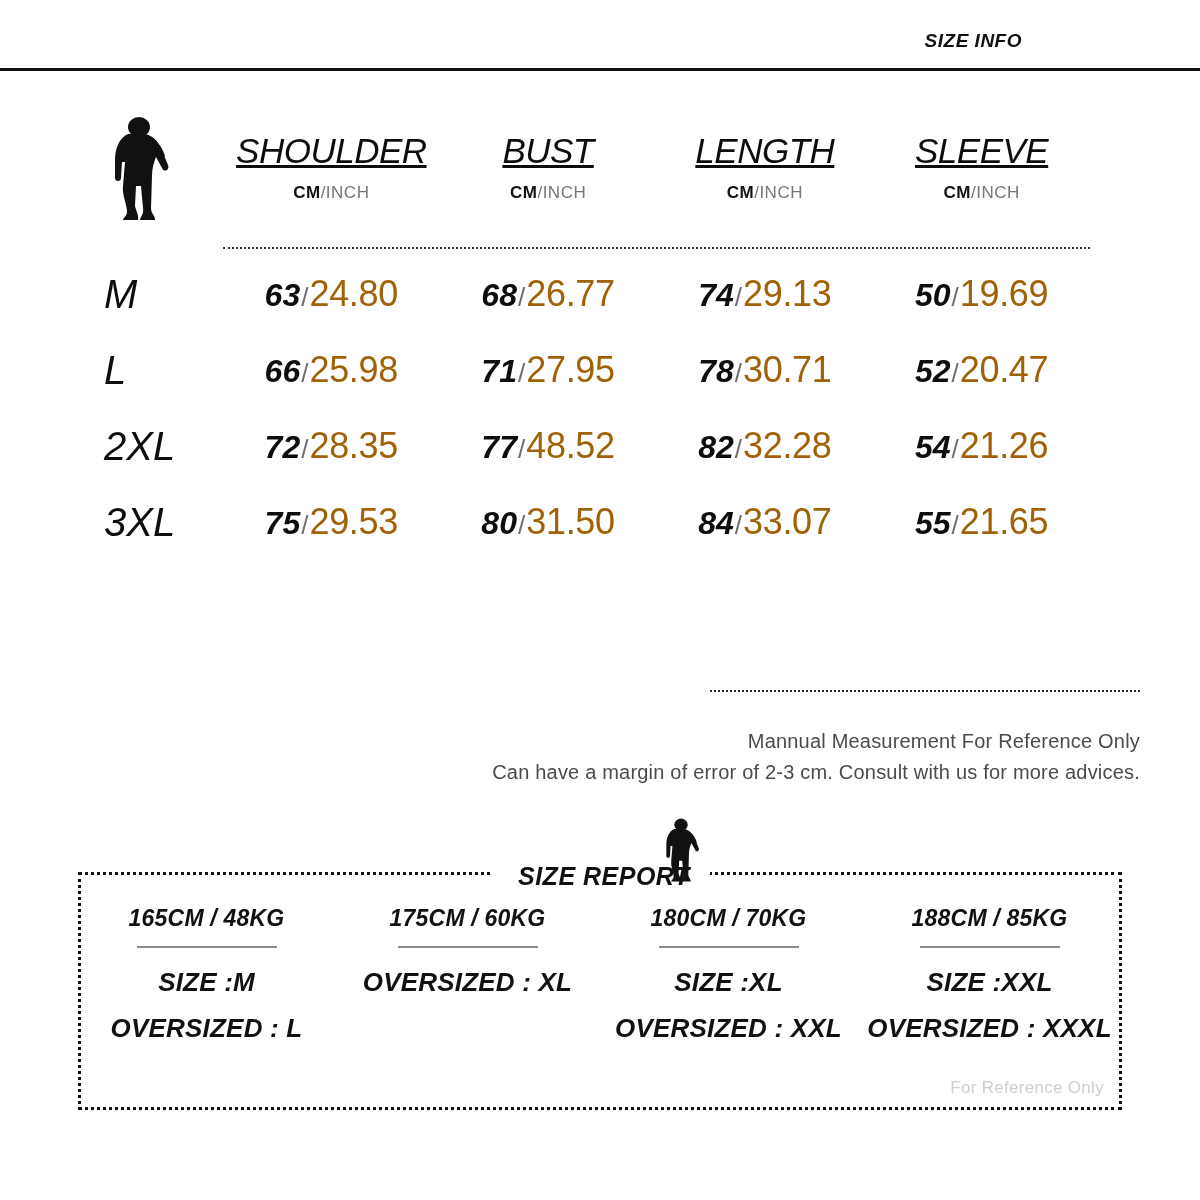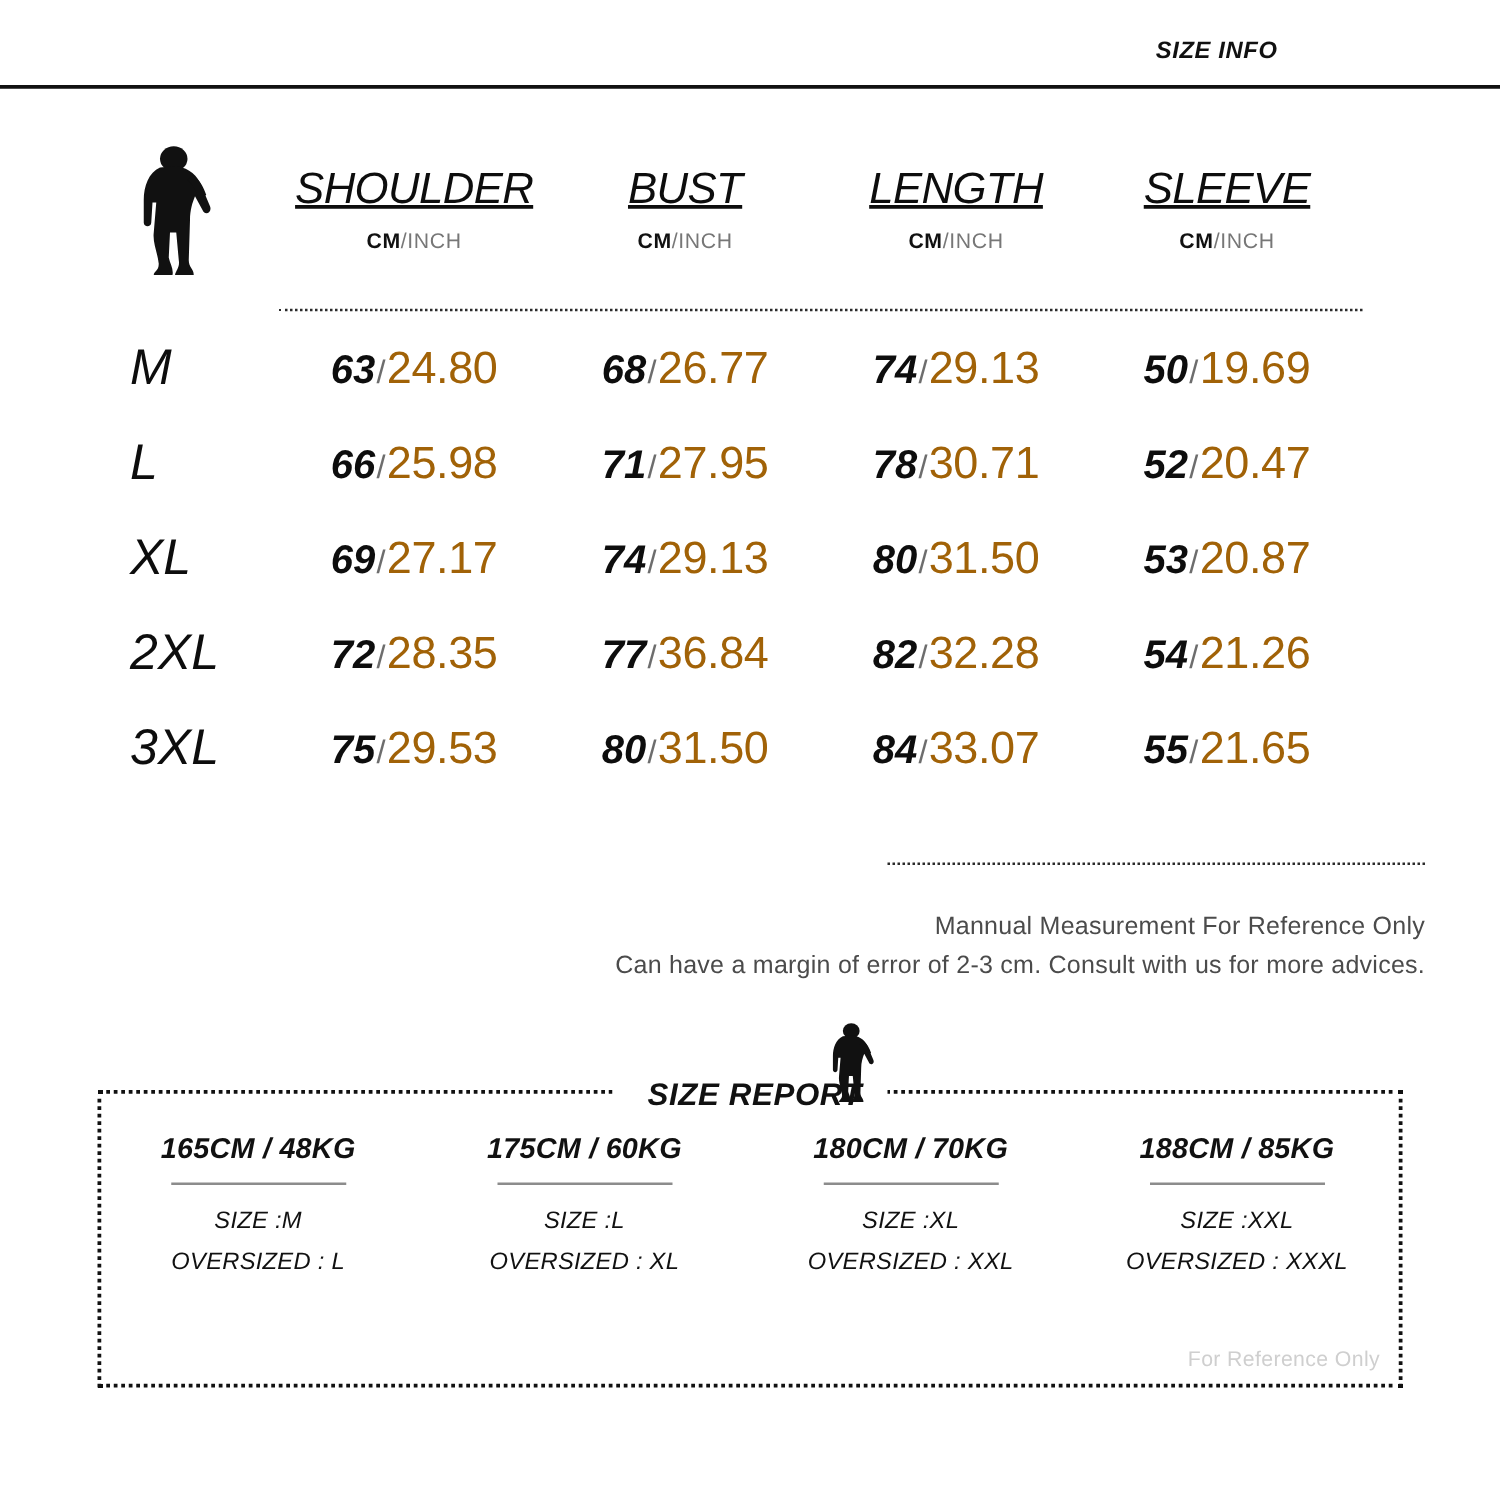--- a/index.html
+++ b/index.html
@@ -212,22 +212,22 @@
     letter-spacing: 0.2px;
     color: #111;
   }
   .rc-rule {
     width: 140px;
     height: 2px;
     background: #8c8c8c;
     margin: 14px auto 12px auto;
   }
   .rc-size, .rc-over {
-    font-size: 19px;
-    font-weight: normal;
+    font-size: 26px;
+    font-weight: bold;
     font-style: italic;
     color: #111;
     line-height: 1.75;
     letter-spacing: 0.2px;
   }
 
   .report-footnote {
     position: absolute;
     right: 96px;
     top: 1078px;
@@ -298,32 +298,25 @@
   </tr>
 
   <tr class="data-row">
     <td class="size-label">L</td>
     <td class="val"><span class="cmv">66</span><span class="slash">/</span><span class="inv">25.98</span></td>
     <td class="val"><span class="cmv">71</span><span class="slash">/</span><span class="inv">27.95</span></td>
     <td class="val"><span class="cmv">78</span><span class="slash">/</span><span class="inv">30.71</span></td>
     <td class="val"><span class="cmv">52</span><span class="slash">/</span><span class="inv">20.47</span></td>
   </tr>
 
-  <tr class="data-row">
-    <td class="size-label">XL</td>
-    <td class="val"><span class="cmv">69</span><span class="slash">/</span><span class="inv">27.17</span></td>
-    <td class="val"><span class="cmv">74</span><span class="slash">/</span><span class="inv">29.13</span></td>
-    <td class="val"><span class="cmv">80</span><span class="slash">/</span><span class="inv">31.50</span></td>
-    <td class="val"><span class="cmv">53</span><span class="slash">/</span><span class="inv">20.87</span></td>
-  </tr>
 
   <tr class="data-row">
     <td class="size-label">2XL</td>
     <td class="val"><span class="cmv">72</span><span class="slash">/</span><span class="inv">28.35</span></td>
-    <td class="val"><span class="cmv">77</span><span class="slash">/</span><span class="inv">36.84</span></td>
+    <td class="val"><span class="cmv">77</span><span class="slash">/</span><span class="inv">48.52</span></td>
     <td class="val"><span class="cmv">82</span><span class="slash">/</span><span class="inv">32.28</span></td>
     <td class="val"><span class="cmv">54</span><span class="slash">/</span><span class="inv">21.26</span></td>
   </tr>
 
   <tr class="data-row">
     <td class="size-label">3XL</td>
     <td class="val"><span class="cmv">75</span><span class="slash">/</span><span class="inv">29.53</span></td>
     <td class="val"><span class="cmv">80</span><span class="slash">/</span><span class="inv">31.50</span></td>
     <td class="val"><span class="cmv">84</span><span class="slash">/</span><span class="inv">33.07</span></td>
     <td class="val"><span class="cmv">55</span><span class="slash">/</span><span class="inv">21.65</span></td>
@@ -354,21 +347,20 @@
 <div class="report-cols">
   <div class="report-col">
     <div class="rc-measure">165CM / 48KG</div>
     <div class="rc-rule"></div>
     <div class="rc-size">SIZE :M</div>
     <div class="rc-over">OVERSIZED : L</div>
   </div>
   <div class="report-col">
     <div class="rc-measure">175CM / 60KG</div>
     <div class="rc-rule"></div>
-    <div class="rc-size">SIZE :L</div>
     <div class="rc-over">OVERSIZED : XL</div>
   </div>
   <div class="report-col">
     <div class="rc-measure">180CM / 70KG</div>
     <div class="rc-rule"></div>
     <div class="rc-size">SIZE :XL</div>
     <div class="rc-over">OVERSIZED : XXL</div>
   </div>
   <div class="report-col">
     <div class="rc-measure">188CM / 85KG</div>

